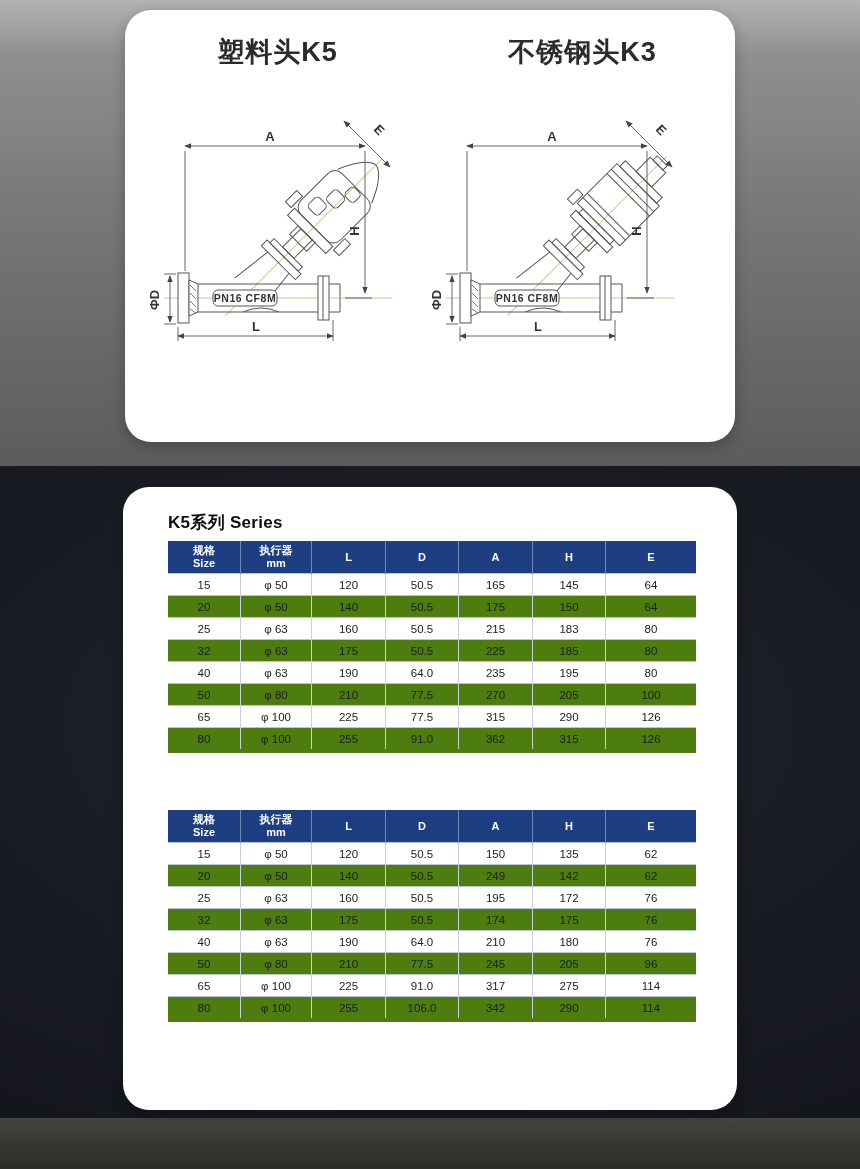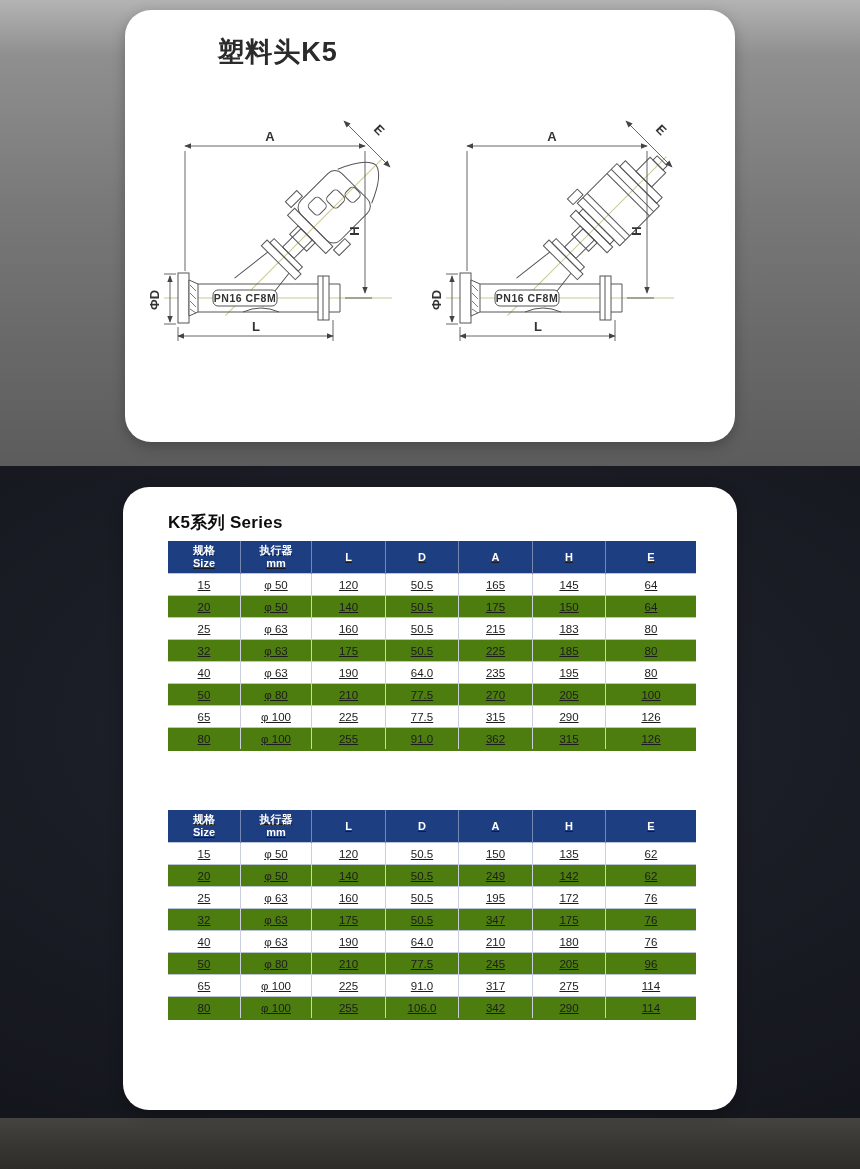--- a/index.html
+++ b/index.html
@@ -42,21 +42,21 @@
   .pntxt{font-size:10.5px;font-weight:bold;letter-spacing:0.5px;}
 
   .table-block{position:absolute;left:45px;width:524px;}
   .tb1{top:24px;}
   .tb2{top:323px;}
   .table-title{
     font-size:17px;font-weight:bold;color:#0d0d0d;margin-bottom:7px;letter-spacing:0.3px;
   }
   table.spec{
     border-collapse:collapse;width:522px;table-layout:fixed;
-    font-size:11.5px;color:#1c1c1c;border-bottom:2px solid #4d7c0f;text-decoration:underline;
+    font-size:11.5px;color:#1c1c1c;border-bottom:4px solid #4d7c0f;
   }
   table.spec thead th{
     background:#1d3e80;color:#ffffff;height:32px;font-size:11px;font-weight:bold;
     line-height:1.15;border-right:1px solid rgba(255,255,255,0.38);padding:0;
   }
   table.spec thead th:last-child{border-right:none;}
   table.spec th:nth-child(1){width:72px;}
   table.spec th:nth-child(2){width:70px;}
   table.spec th:nth-child(3){width:73px;}
   table.spec th:nth-child(4){width:72px;}
@@ -73,20 +73,21 @@
 </head>
 <body>
 
 <div class="bg-top"></div>
 <div class="bg-dark"></div>
 <div class="bg-strip"></div>
 
 <div class="card card1">
   <div class="drawing-titles">
     <div class="dtitle">塑料头K5</div>
+    <div class="dtitle">不锈钢头K3</div>
   </div>
 
   <div class="svg-slot left">
     <svg width="280" height="250" viewBox="0 0 280 250">
       <defs>
         <marker id="ar5" viewBox="0 0 10 10" refX="9" refY="5" markerWidth="8" markerHeight="8" orient="auto-start-reverse">
           <path d="M0,1 L10,5 L0,9 z" fill="#444"></path>
         </marker>
       </defs>
 
@@ -336,21 +337,21 @@
             <td>50.5</td>
             <td>195</td>
             <td>172</td>
             <td>76</td>
           </tr>
           <tr class="alt">
             <td>32</td>
             <td>φ 63</td>
             <td>175</td>
             <td>50.5</td>
-            <td>347</td>
+            <td>174</td>
             <td>175</td>
             <td>76</td>
           </tr>
           <tr>
             <td>40</td>
             <td>φ 63</td>
             <td>190</td>
             <td>64.0</td>
             <td>210</td>
             <td>180</td>

